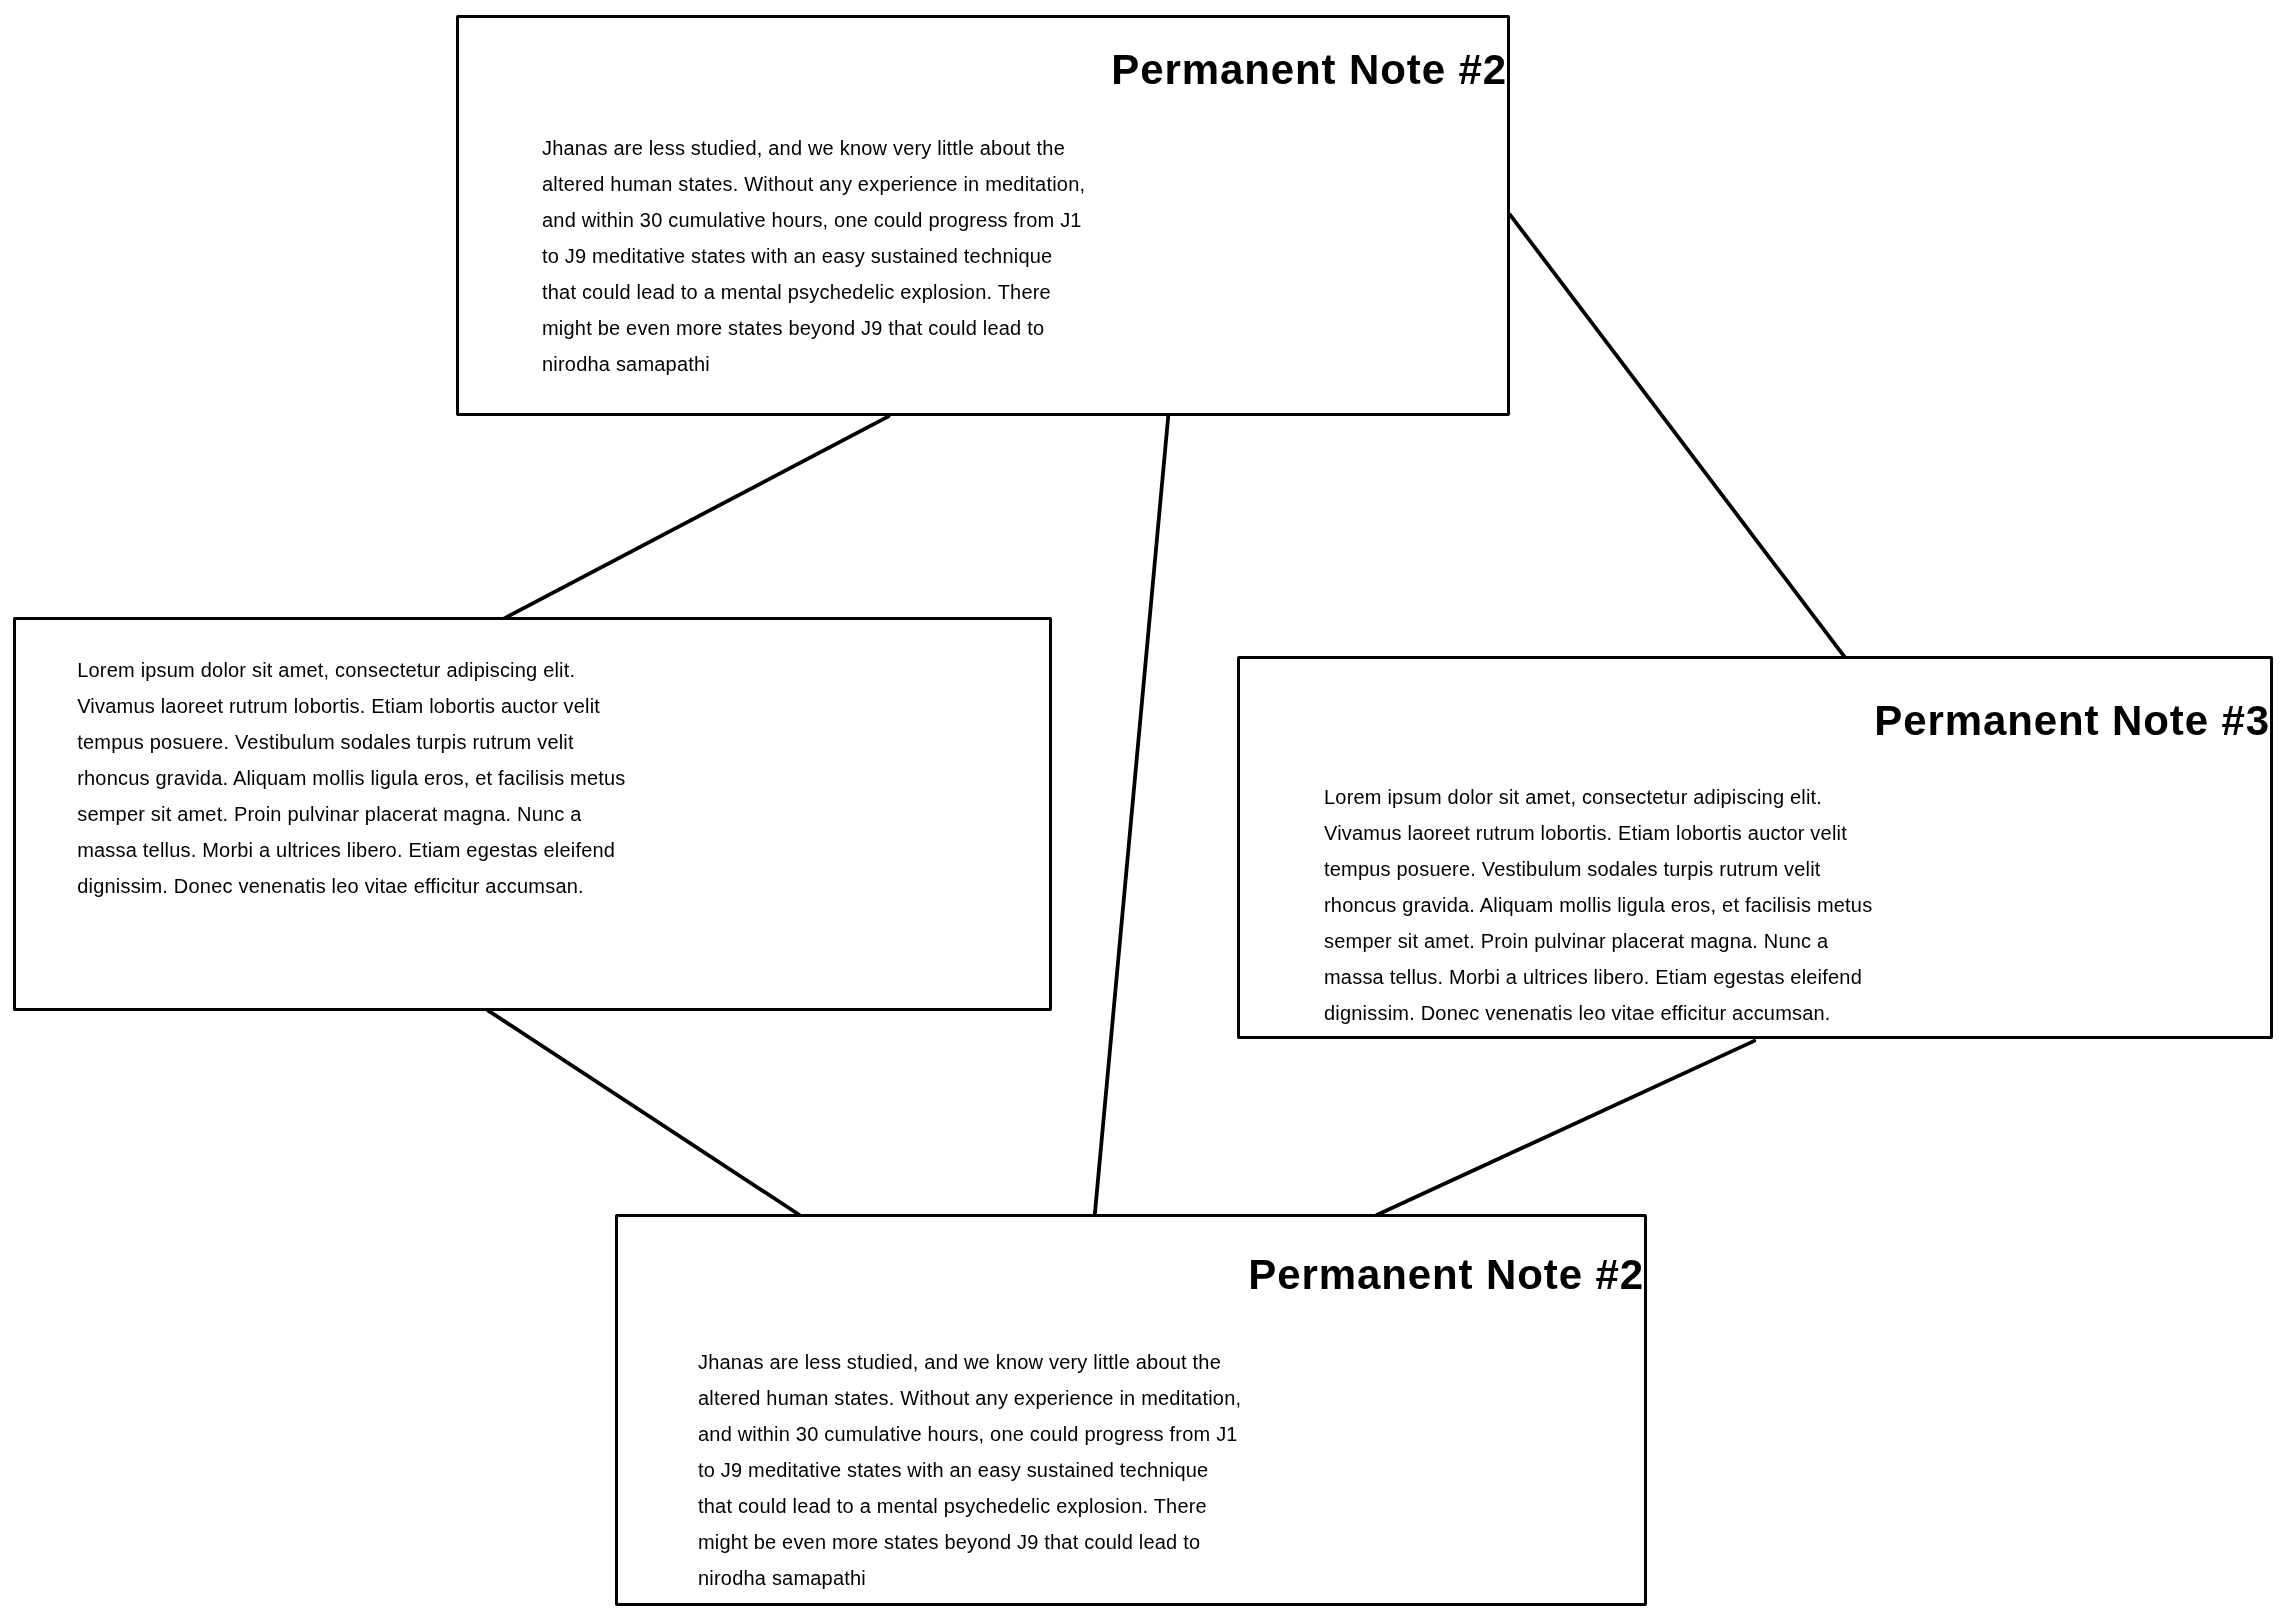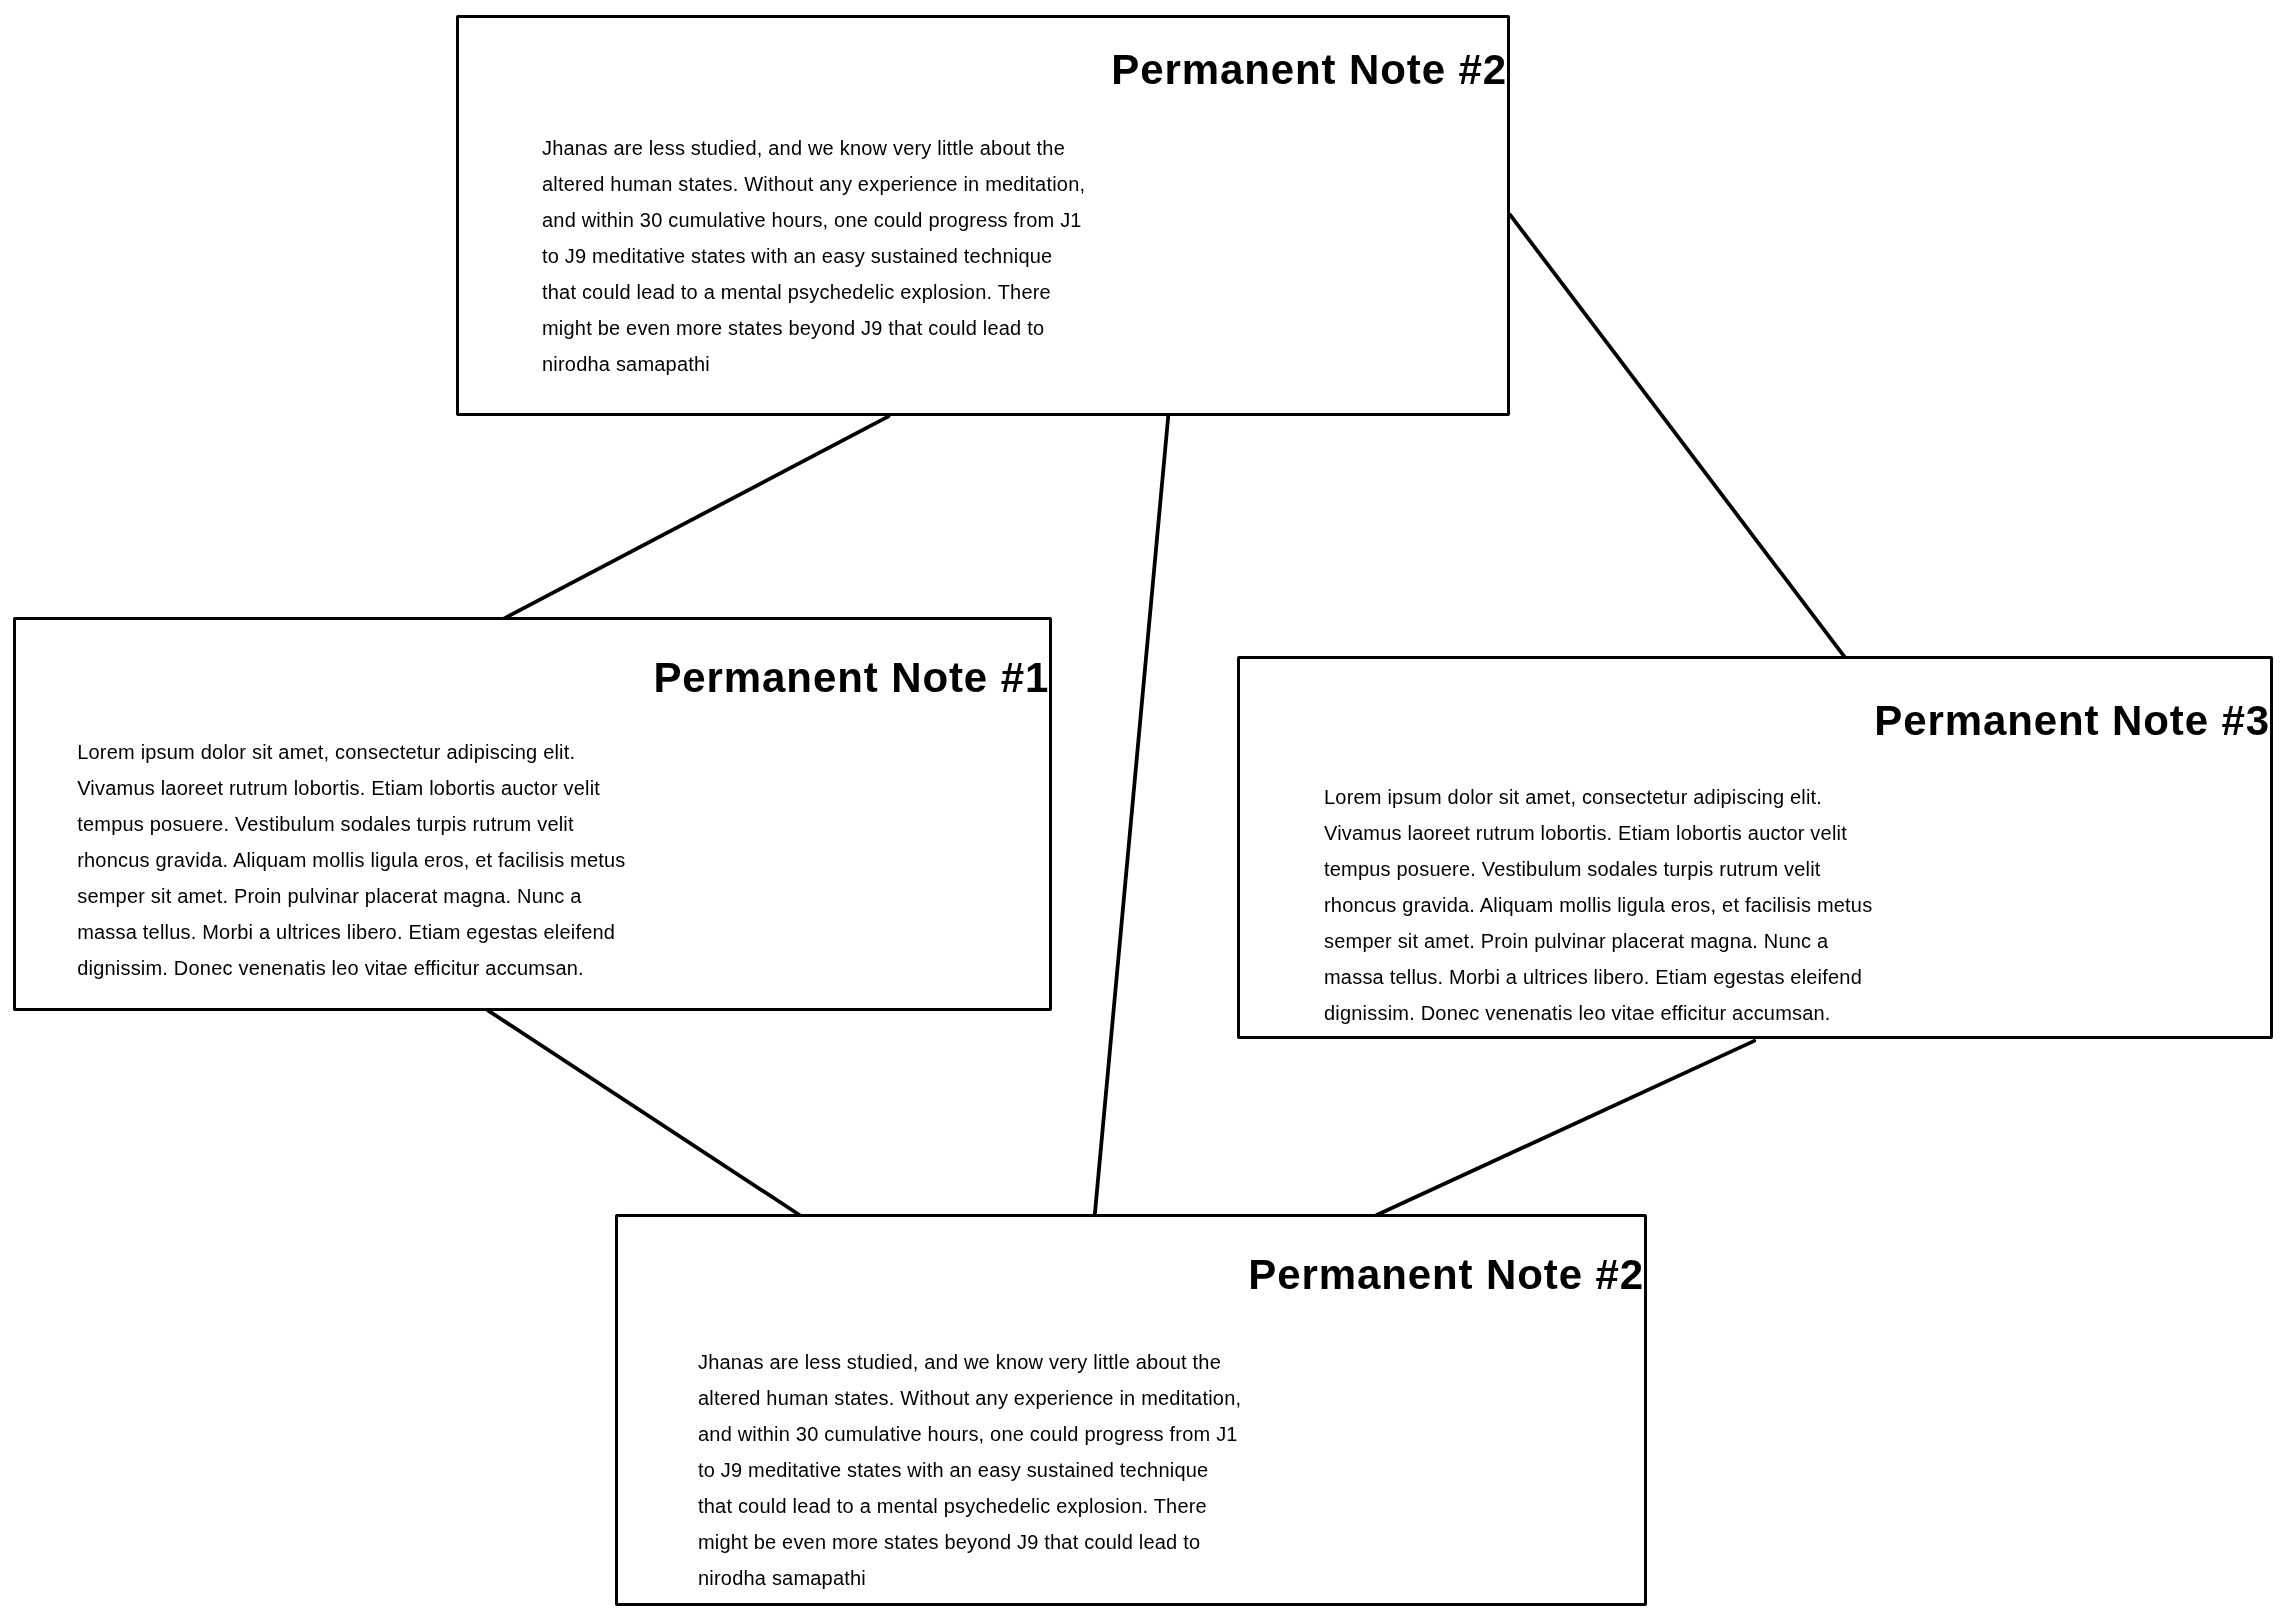--- a/index.html
+++ b/index.html
@@ -78,21 +78,20 @@
     <div class="note-body">Jhanas are less studied, and we know very little about the
 altered human states. Without any experience in meditation,
 and within 30 cumulative hours, one could progress from J1
 to J9 meditative states with an easy sustained technique
 that could lead to a mental psychedelic explosion. There
 might be even more states beyond J9 that could lead to
 nirodha samapathi</div>
   </div>
 
   <div class="note note--left">
-    <div class="note-title">Permanent Note #1</div>
     <div class="note-body">Lorem ipsum dolor sit amet, consectetur adipiscing elit.
 Vivamus laoreet rutrum lobortis. Etiam lobortis auctor velit
 tempus posuere. Vestibulum sodales turpis rutrum velit
 rhoncus gravida. Aliquam mollis ligula eros, et facilisis metus
 semper sit amet. Proin pulvinar placerat magna. Nunc a
 massa tellus. Morbi a ultrices libero. Etiam egestas eleifend
 dignissim. Donec venenatis leo vitae efficitur accumsan.</div>
   </div>
 
   <div class="note note--right">

